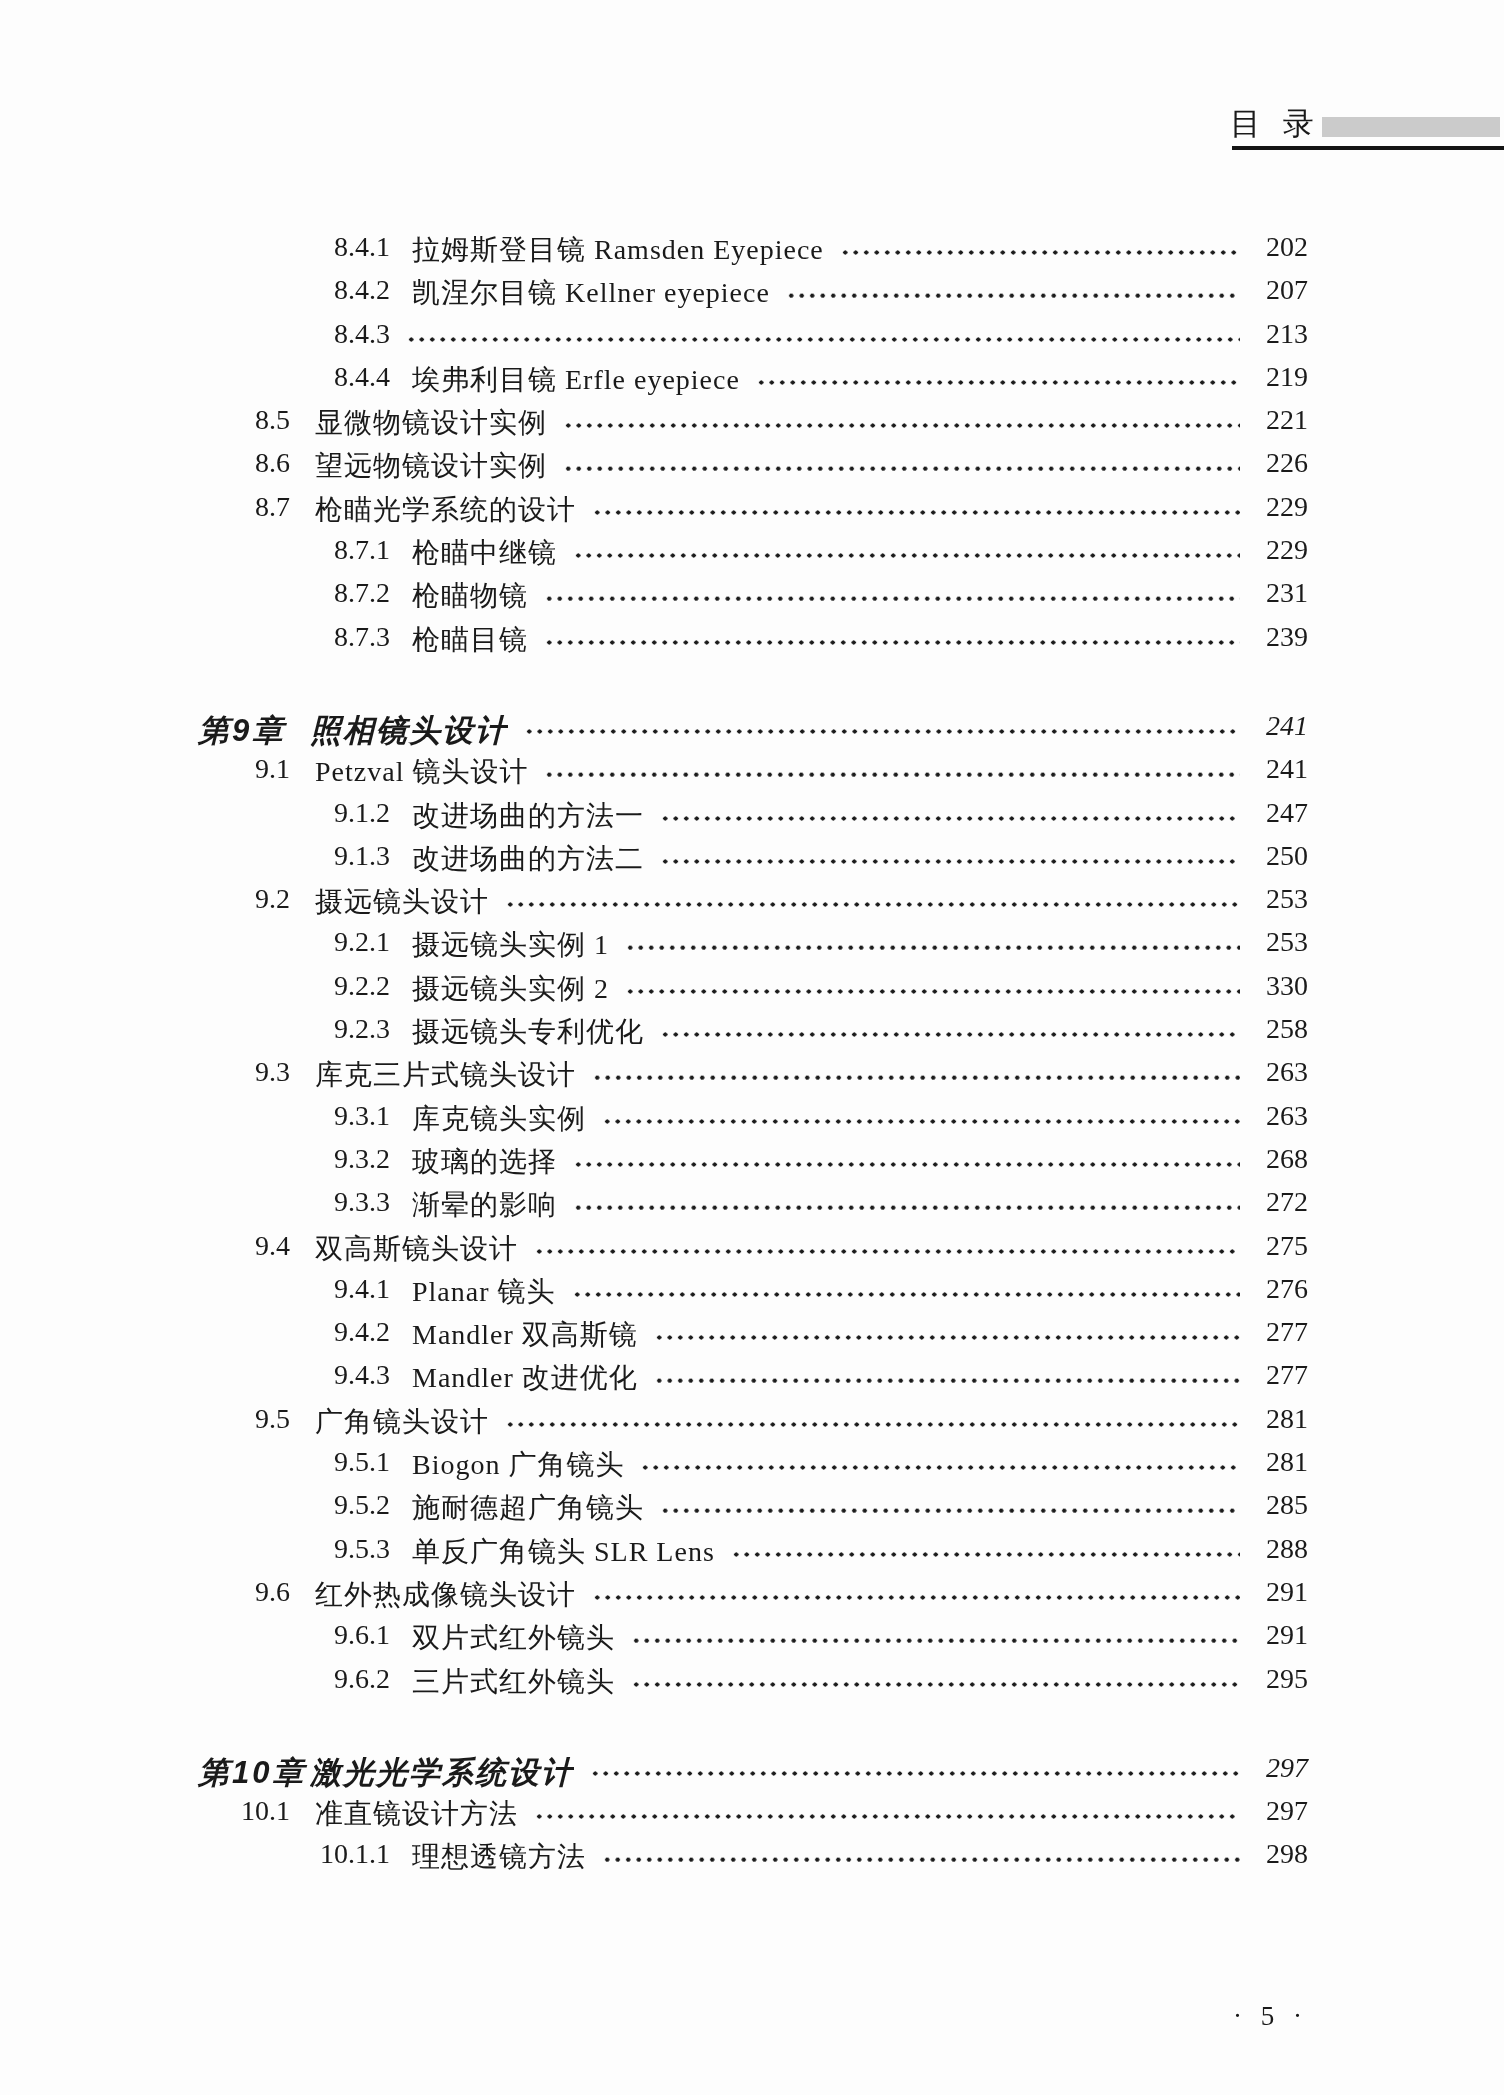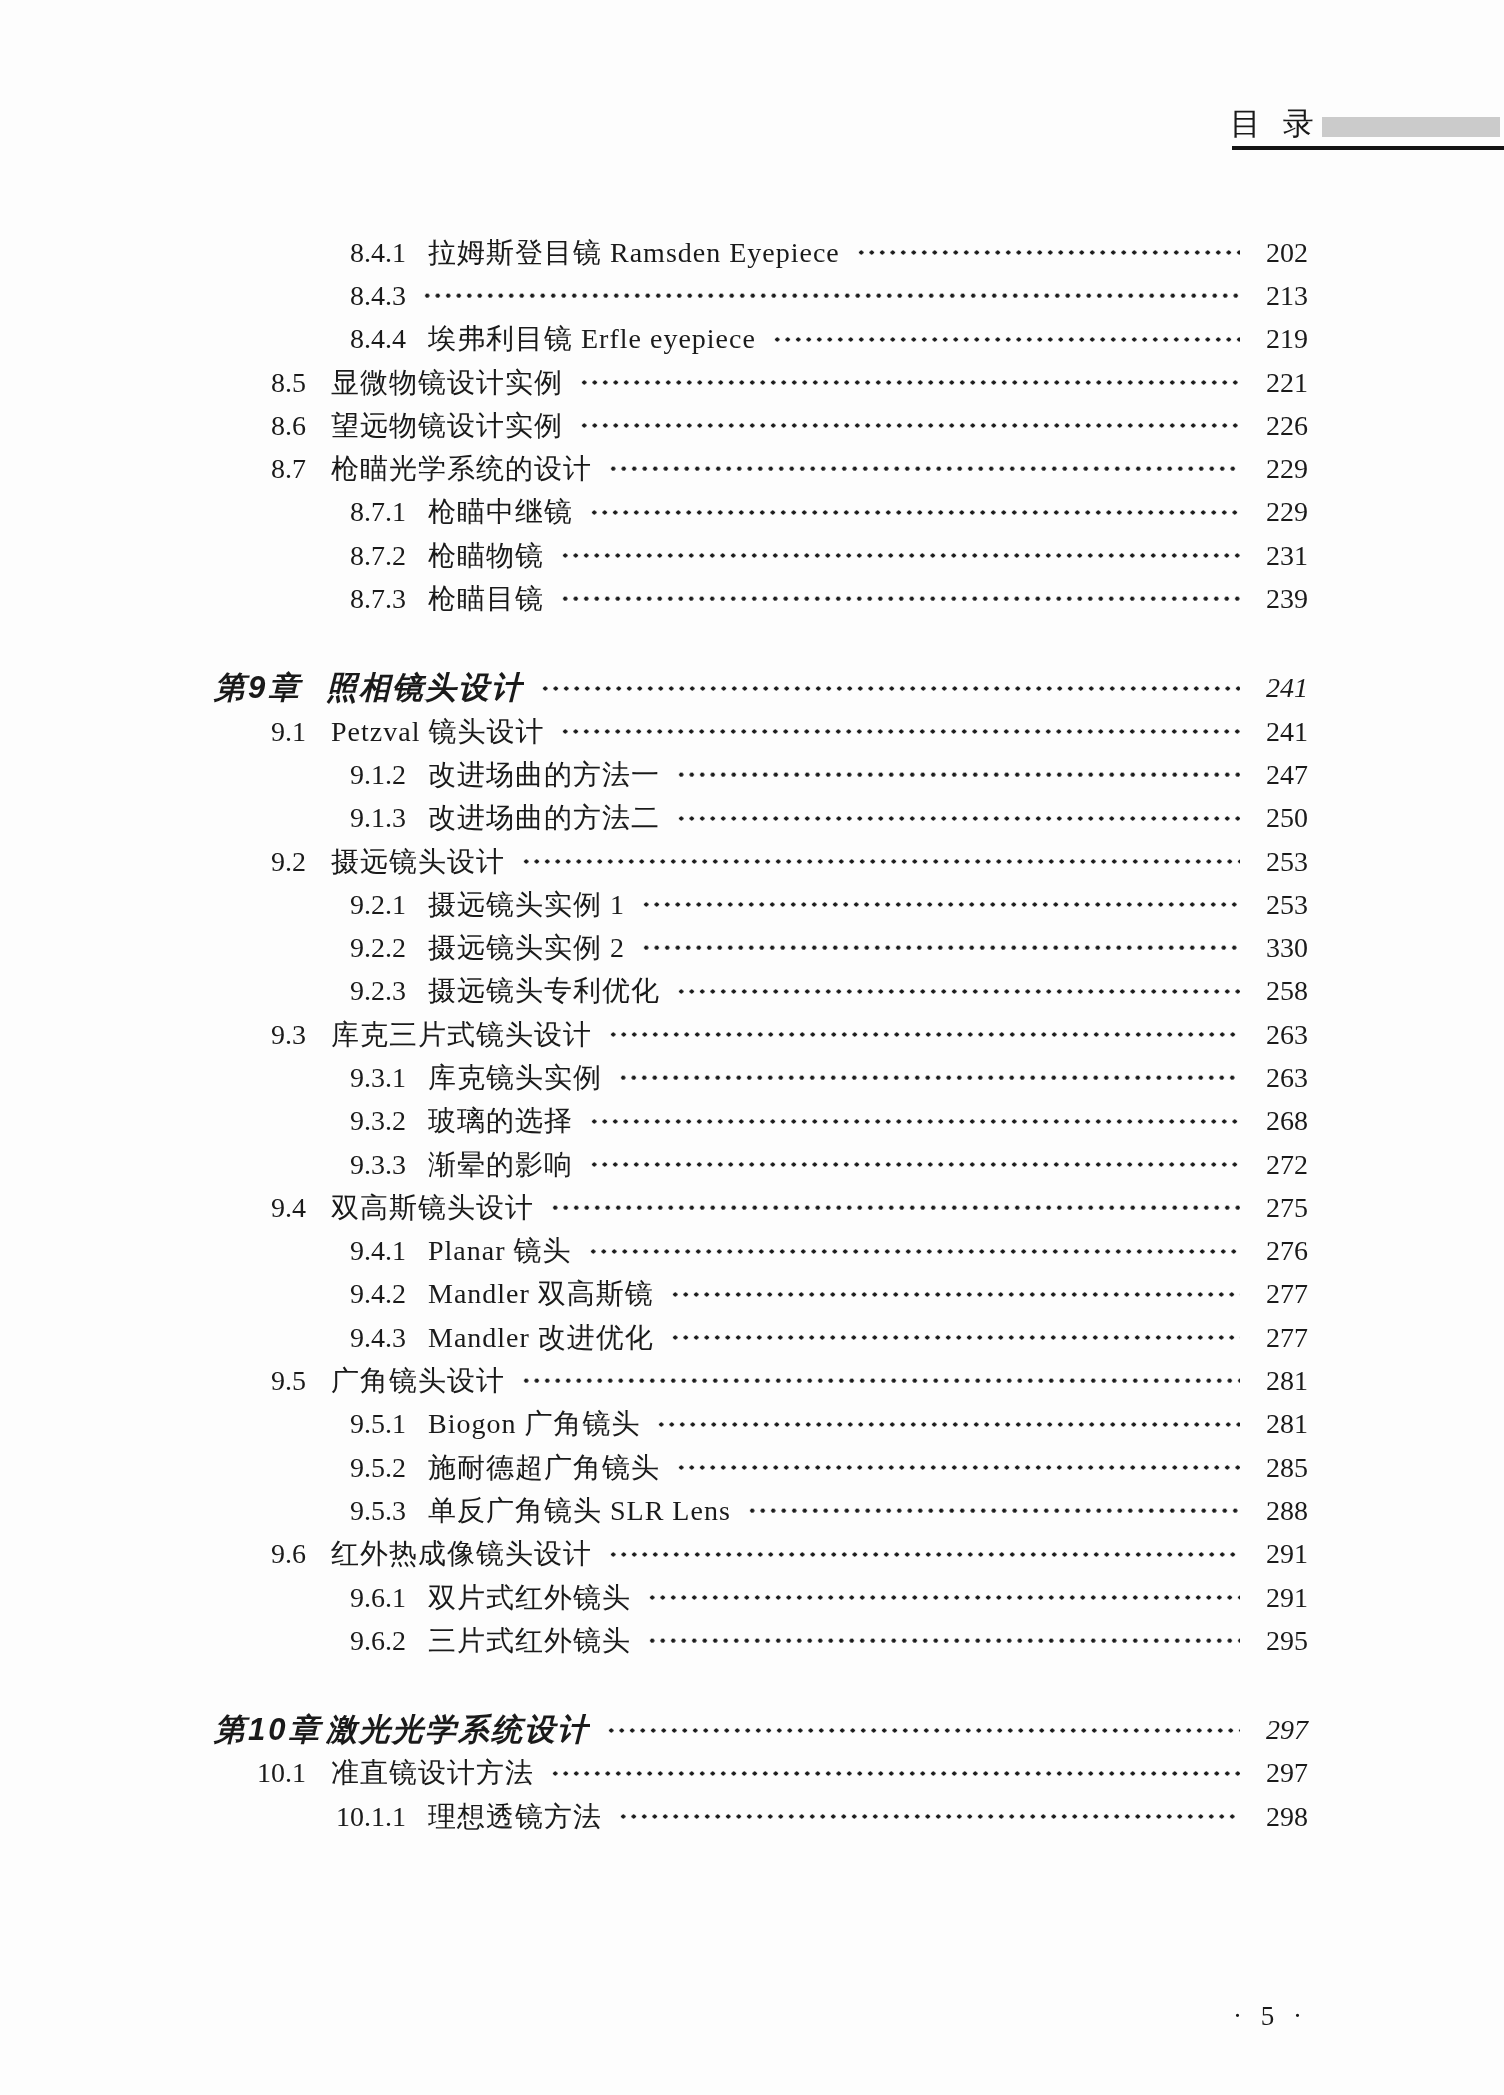--- a/index.html
+++ b/index.html
@@ -48,25 +48,24 @@
   }
   
   .toc {
     position: absolute;
     left: 198px;
     top: 231px;
     width: 1110px;
   }
   .row {
     display: flex;
-    align-items: center;
+    align-items: flex-start;
     height: 43.3px;
     font-size: 28px;
     white-space: nowrap;
-    margin-left: 16px;
   }
   .row.gap-before { margin-top: 46px; }
 
   .num  { flex: 0 0 auto; }
   .title { flex: 0 1 auto; letter-spacing: 1px; overflow: hidden; }
   .leader {
     flex: 1 1 auto;
     align-self: stretch;
     margin-left: 14px;
     margin-right: 10px;
@@ -121,20 +120,26 @@
   </div>
 
   <div class="toc">
       <div class="row level-3">
     <span class="num">8.4.1</span>
     <span class="title">拉姆斯登目镜 Ramsden Eyepiece</span>
     <span class="leader"></span>
     <span class="pg">202</span>
   </div>
       <div class="row level-3">
+    <span class="num">8.4.2</span>
+    <span class="title">凯涅尔目镜 Kellner eyepiece</span>
+    <span class="leader"></span>
+    <span class="pg">207</span>
+  </div>
+      <div class="row level-3">
     <span class="num">8.4.3</span>
     <span class="leader"></span>
     <span class="pg">213</span>
   </div>
       <div class="row level-3">
     <span class="num">8.4.4</span>
     <span class="title">埃弗利目镜 Erfle eyepiece</span>
     <span class="leader"></span>
     <span class="pg">219</span>
   </div>

